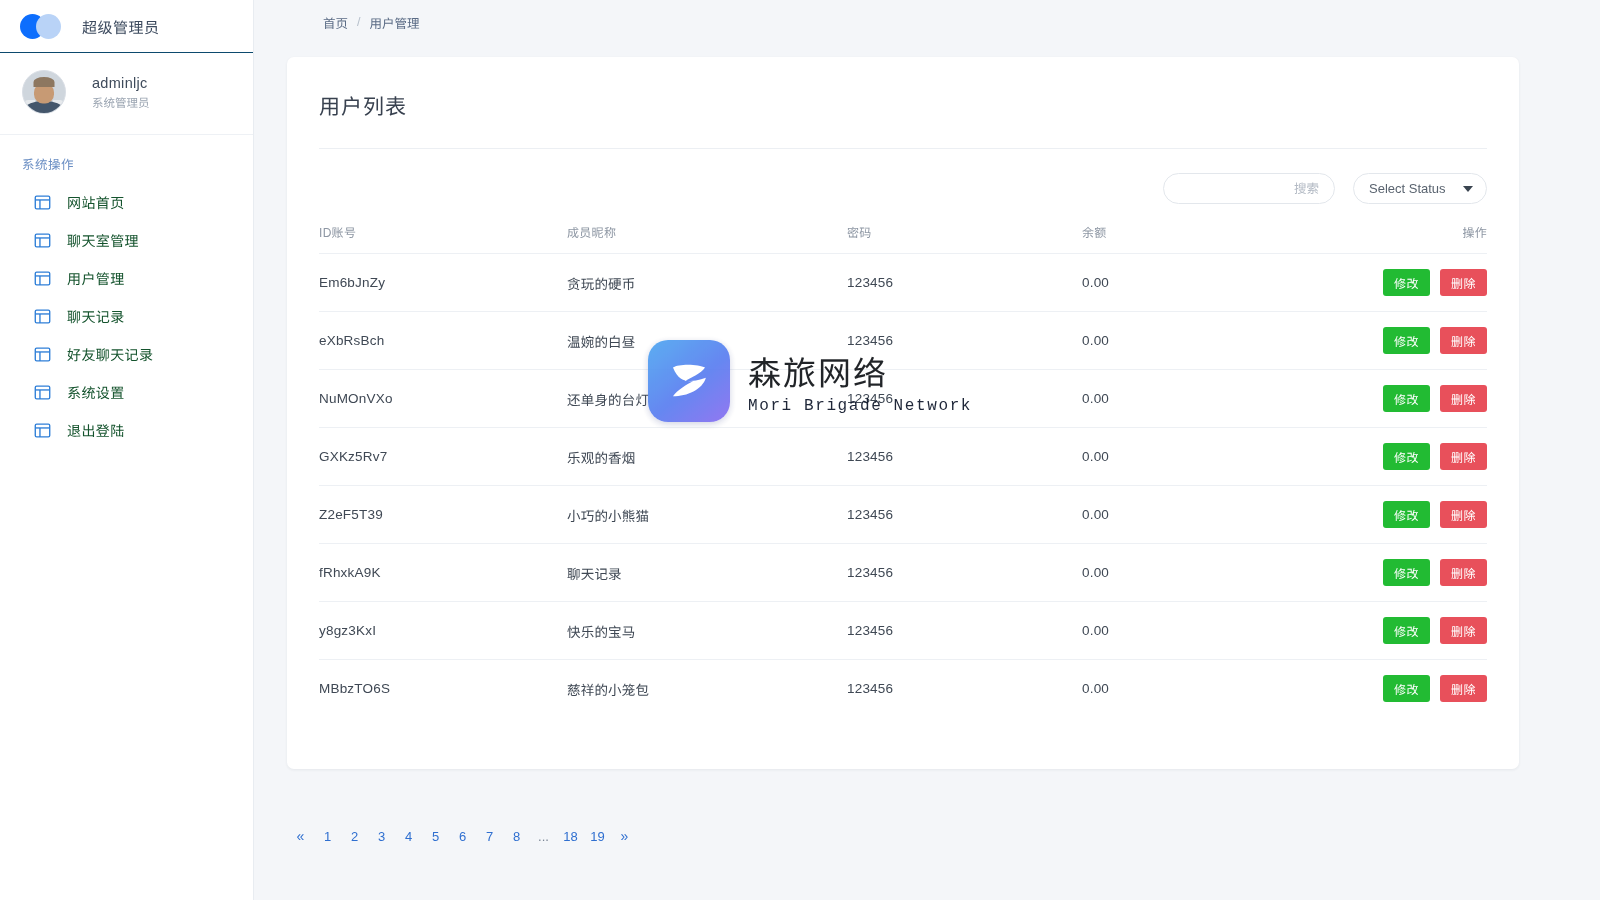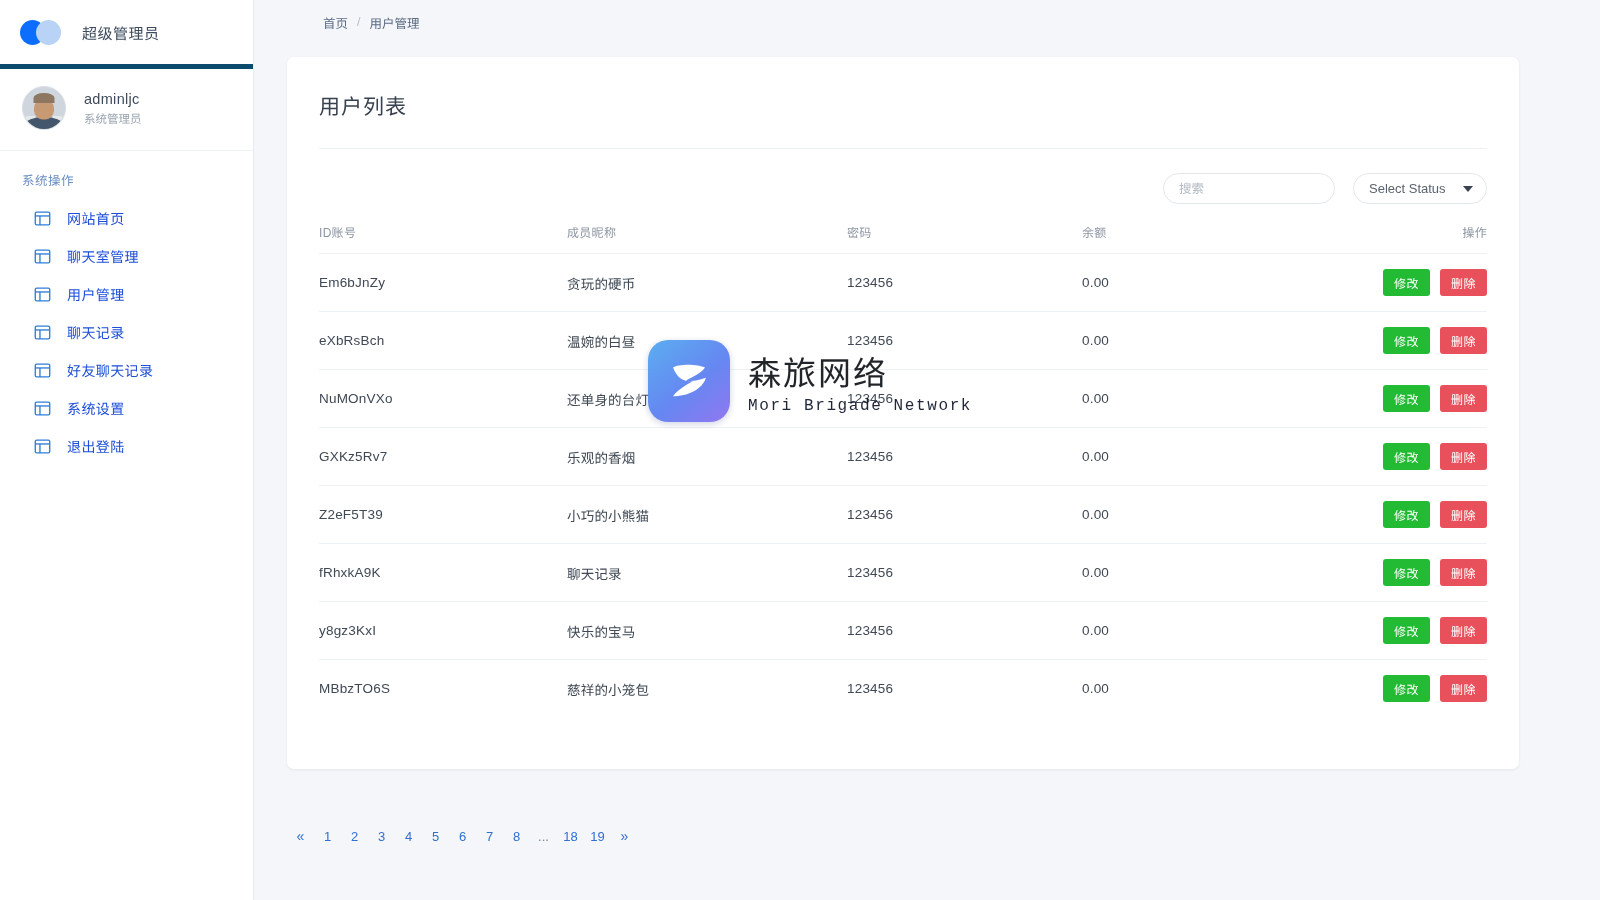--- a/index.html
+++ b/index.html
@@ -13,41 +13,41 @@
   .app { display: flex; width: 1600px; height: 900px; }
 
   
   .sidebar {
     width: 254px; min-width: 254px; height: 900px;
     background: #ffffff;
     border-right: 1px solid #e8ecf1;
     display: flex; flex-direction: column;
   }
   .brand {
-    height: 69px; display: flex; align-items: center;
+    height: 53px; display: flex; align-items: center;
     padding: 0 20px; gap: 12px;
-    border-bottom: 5px solid #0c4a6e;
+    border-bottom: 1px solid #0c4a6e;
   }
   .brand-logo { position: relative; width: 50px; height: 30px; flex: 0 0 auto; }
   .brand-logo .c1 {
     position: absolute; left: 0; top: 3px;
     width: 25px; height: 25px; border-radius: 50%;
     background: #0d6efd;
   }
   .brand-logo .c2 {
     position: absolute; left: 16px; top: 3px;
     width: 25px; height: 25px; border-radius: 50%;
     background: #b9d3f7;
   }
   .brand-title {
     font-size: 15px; color: #3c4a5e; letter-spacing: .5px;
   }
 
   .profile {
-    display: flex; align-items: center; gap: 18px;
+    display: flex; align-items: center; gap: 26px;
     padding: 17px 20px 20px 22px;
     border-bottom: 1px solid #eef1f5;
   }
   .avatar {
     width: 44px; height: 44px; border-radius: 50%;
     border: 1px solid #d9dee5;
     overflow: hidden; flex: 0 0 auto;
     background: #cfd6dd;
     position: relative;
   }
@@ -85,21 +85,21 @@
   .nav-section {
     font-size: 12.5px; color: #6b8fc4;
     padding: 6px 0 10px 22px; letter-spacing: .5px;
   }
   .nav-item {
     display: flex; align-items: center; gap: 16px;
     padding: 9px 0 9px 34px;
     cursor: pointer;
   }
   .nav-icon { width: 17px; height: 17px; flex: 0 0 auto; display: block; }
-  .nav-label { font-size: 14px; color: #1d4ed8; letter-spacing: .4px; }
+  .nav-label { font-size: 14px; color: #14532d; letter-spacing: .4px; }
 
   
   .main {
     flex: 1; height: 900px; position: relative; overflow: hidden;
     background: #f4f6f9;
   }
   .breadcrumb {
     display: flex; align-items: center; gap: 9px;
     padding: 10px 0 0 27px; height: 34px;
     font-size: 12.5px;
@@ -126,20 +126,21 @@
   .toolbar {
     display: flex; justify-content: flex-end; align-items: center;
     gap: 18px; padding: 24px 32px 0 0;
   }
   .search-input {
     width: 172px; height: 31px;
     border: 1px solid #e3e7ec; border-radius: 16px;
     padding: 0 15px; font-size: 12.5px; color: #15803d;
     background: #fff; outline: none;
     font-family: "Liberation Sans", sans-serif;
+    text-align: right;
   }
   .search-input::placeholder { color: #b3bac4; }
   .status-select {
     position: relative; width: 134px; height: 31px;
     border: 1px solid #e3e7ec; border-radius: 16px;
     display: flex; align-items: center; padding: 0 15px;
     background: #fff; cursor: pointer;
   }
   .status-select .label { font-size: 13px; color: #59636f; }
   .status-select .caret {

